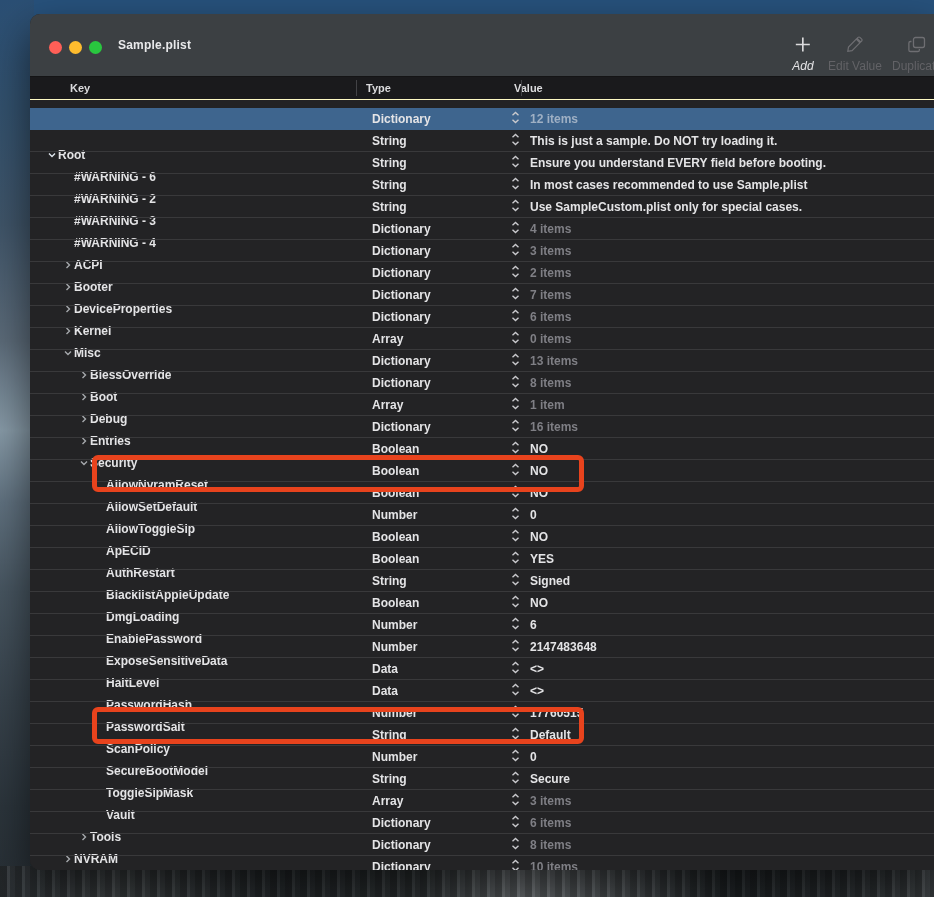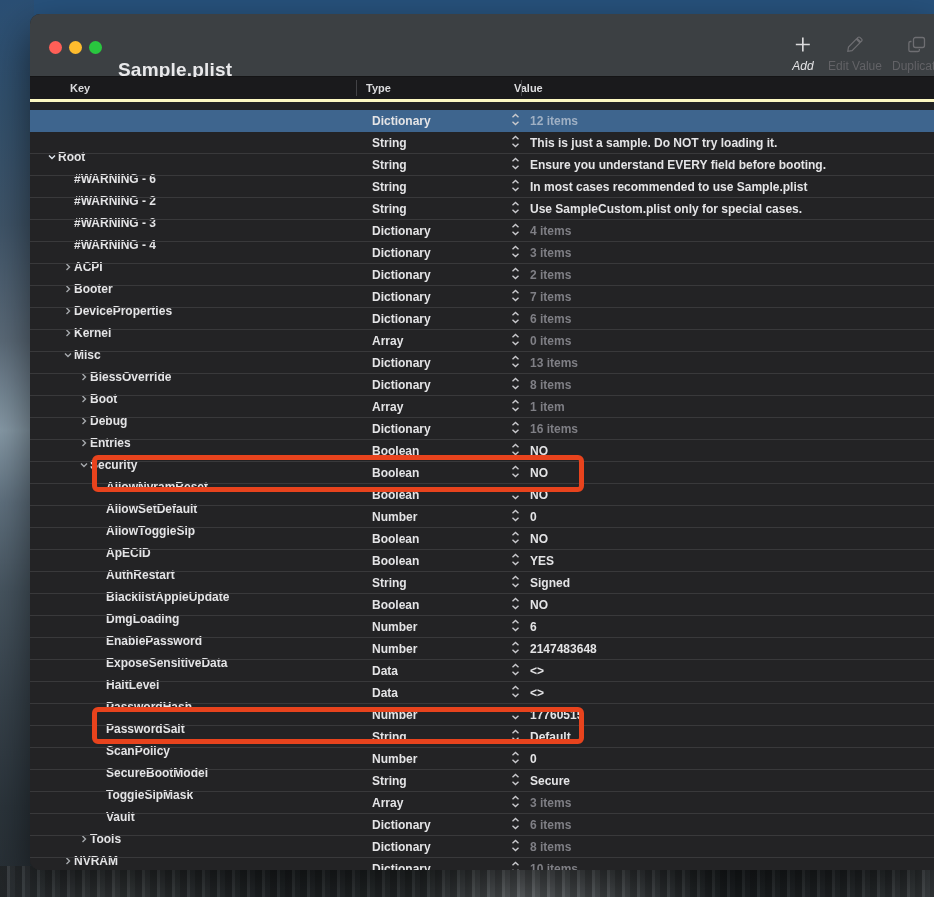--- a/index.html
+++ b/index.html
@@ -30,33 +30,33 @@
   .titlebar{
     position:relative;height:62px;background:#3c4043;border-bottom:1px solid #141415;
   }
   .traffic{position:absolute;top:27px;left:19px;display:flex;gap:7px;}
   .light{width:13px;height:13px;border-radius:50%;}
   .light.red{background:#ff5f57;}
   .light.yellow{background:#febc2e;}
   .light.green{background:#29c73f;}
   .win-title{
     position:absolute;left:88px;top:0;height:62px;display:flex;align-items:center;
-    color:#e9e9eb;font-size:19px;font-weight:bold;letter-spacing:.2px;margin-top:25px;
+    color:#e9e9eb;font-size:12px;font-weight:bold;letter-spacing:.2px;
   }
   .tb-btn{
     position:absolute;top:22px;transform:translateX(-50%);
     display:flex;flex-direction:column;align-items:center;gap:3px;white-space:nowrap;
     background:none;border:none;padding:0;cursor:default;
   }
   .tb-btn .lbl{font-size:12px;}
   .tb-btn.enabled .lbl{color:#e2e2e4;font-style:italic;}
   .tb-btn.disabled .lbl{color:#626266;}
   
   .thead{
-    position:relative;height:22px;background:#1a1a1c;border-bottom:3px solid #fef9c3;text-decoration:underline;
+    position:relative;height:22px;background:#1a1a1c;border-bottom:1px solid #fef9c3;text-decoration:underline;
   }
   .th{
     position:absolute;top:0;height:22px;display:flex;align-items:center;
     color:#dcdcde;font-size:11px;font-weight:bold;
   }
   .th.key{left:40px;}
   .th.type{left:336px;}
   .th.value{left:484px;}
   .th-div{position:absolute;top:3px;height:16px;width:1px;background:#434346;}
   .th-div.d1{left:326px;}

